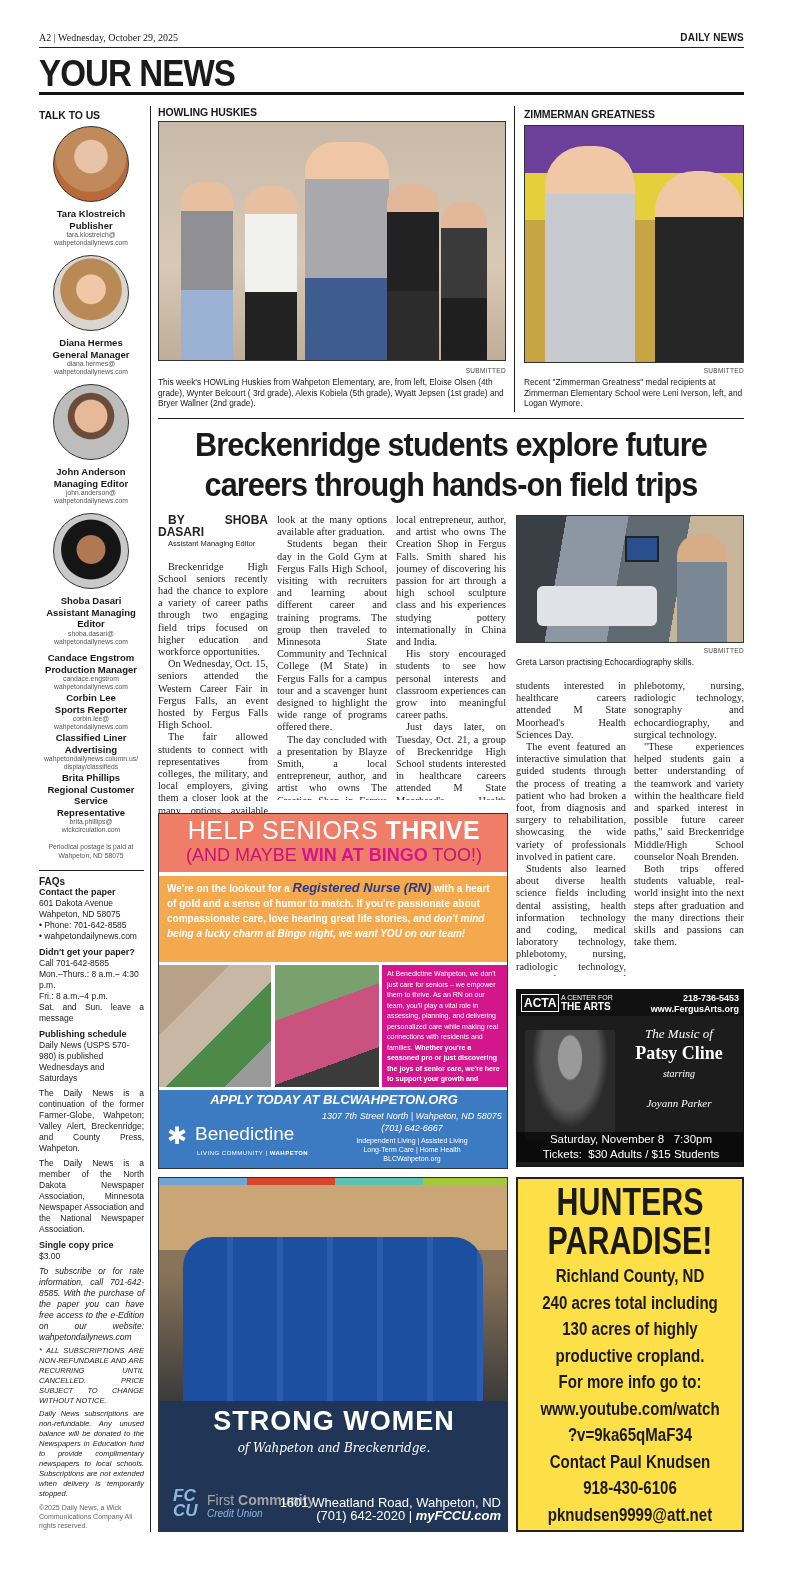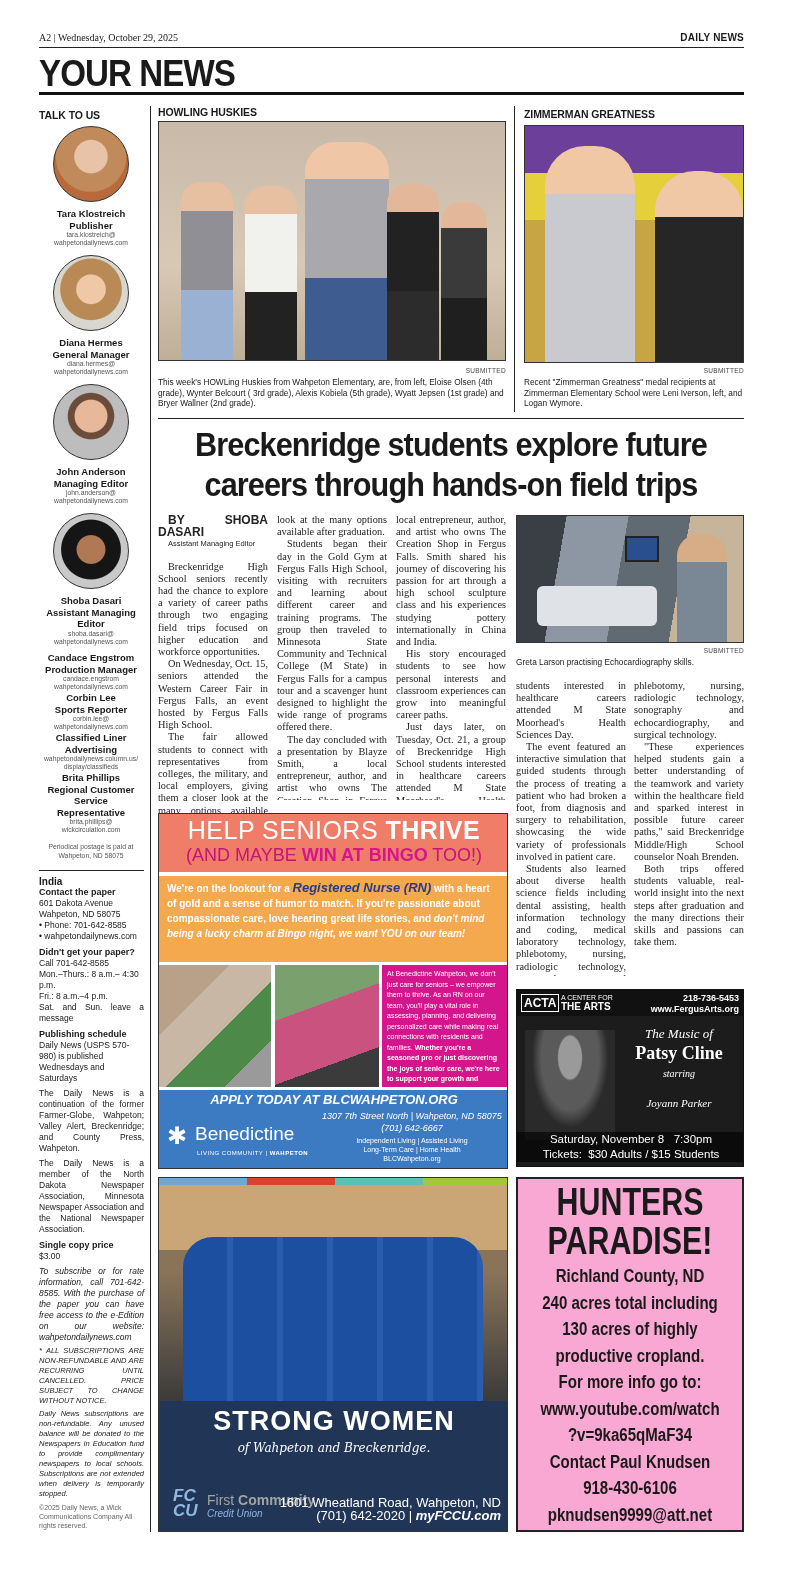--- a/index.html
+++ b/index.html
@@ -96,21 +96,21 @@
 <div class="staff" style="top:772px">
   <div class="sname">Brita Phillips</div>
   <div class="sname">Regional Customer Service Representative</div>
   <div class="smail">brita.phillips@</div>
   <div class="smail">wickcirculation.com</div>
 </div>
 <div class="staff smail" style="top:843px;line-height:8.5px">Periodical postage is paid at Wahpeton, ND 58075</div>
 <div class="abs" style="left:39px;top:870px;width:105px;height:1px;background:#222"></div>
 
 <div class="faq" style="top:876px">
-  <div style="font-weight:bold;font-size:10px">India</div>
+  <div style="font-weight:bold;font-size:10px">FAQs</div>
   <div style="font-weight:bold;font-size:9px">Contact the paper</div>
   <div>601 Dakota Avenue</div>
   <div>Wahpeton, ND 58075</div>
   <div>• Phone: 701-642-8585</div>
   <div>• wahpetondailynews.com</div>
   <h4>Didn't get your paper?</h4>
   <div>Call 701-642-8585</div>
   <div>Mon.–Thurs.: 8 a.m.– 4:30 p.m.</div>
   <div>Fri.: 8 a.m.–4 p.m.</div>
   <div class="just">Sat. and Sun. leave a message</div>
@@ -254,21 +254,21 @@
   </div>
   <div class="abs" style="left:14px;top:310px;color:#8fb6e0;font-weight:bold;font-style:italic;font-size:17px;line-height:15px;width:32px">FC CU</div>
   <div class="abs" style="left:48px;top:314px;color:#a3a3a3;font-size:14px"><span>First</span> <b>Community</b></div>
   <div class="abs" style="left:48px;top:330px;color:#8fb6e0;font-style:italic;font-size:10px">Credit Union</div>
   <div class="abs" style="right:6px;top:318px;text-align:right;color:#fff;font-size:13px;line-height:13px">
     <div>1601 Wheatland Road, Wahpeton, ND</div>
     <div><span>(701) 642-2020</span> | <b><i>myFCCU.com</i></b></div>
   </div>
 </div>
 
-<div class="ad" style="left:516px;top:1177px;width:228px;height:355px;background:#f9a8d4;border:2px solid #222;text-align:center;color:#1a1a1a;font-weight:bold">
+<div class="ad" style="left:516px;top:1177px;width:228px;height:355px;background:#fde047;border:2px solid #222;text-align:center;color:#1a1a1a;font-weight:bold">
   <div style="font-size:38px;line-height:38px;margin-top:4px;transform:scaleX(.8)">HUNTERS</div>
   <div style="font-size:38px;line-height:40px;transform:scaleX(.8)">PARADISE!</div>
   <div style="font-size:17.5px;line-height:26.5px;transform:scaleX(.86);margin-top:2px;white-space:nowrap">
     <div>Richland County, ND</div>
     <div>240 acres total including</div>
     <div>130 acres of highly</div>
     <div>productive cropland.</div>
     <div>For more info go to:</div>
     <div>www.youtube.com/watch</div>
     <div>?v=9ka65qMaF34</div>

